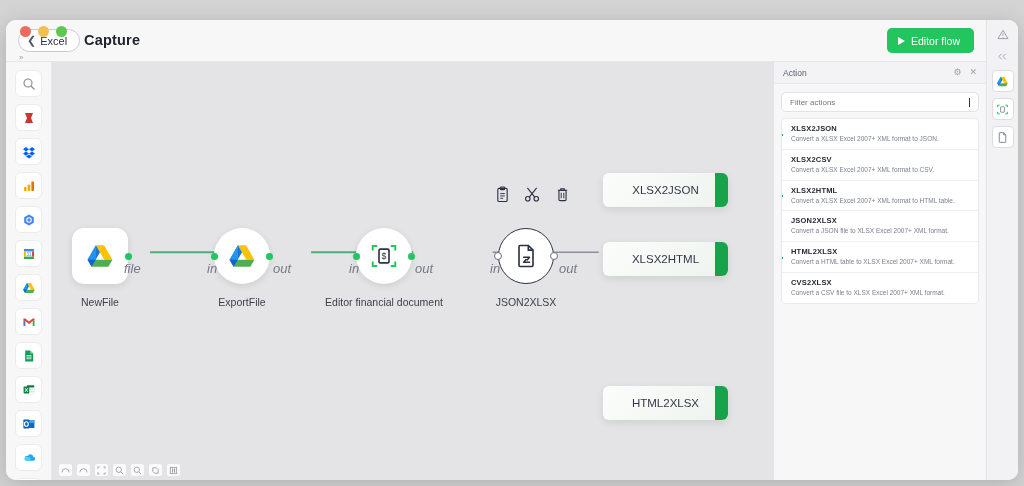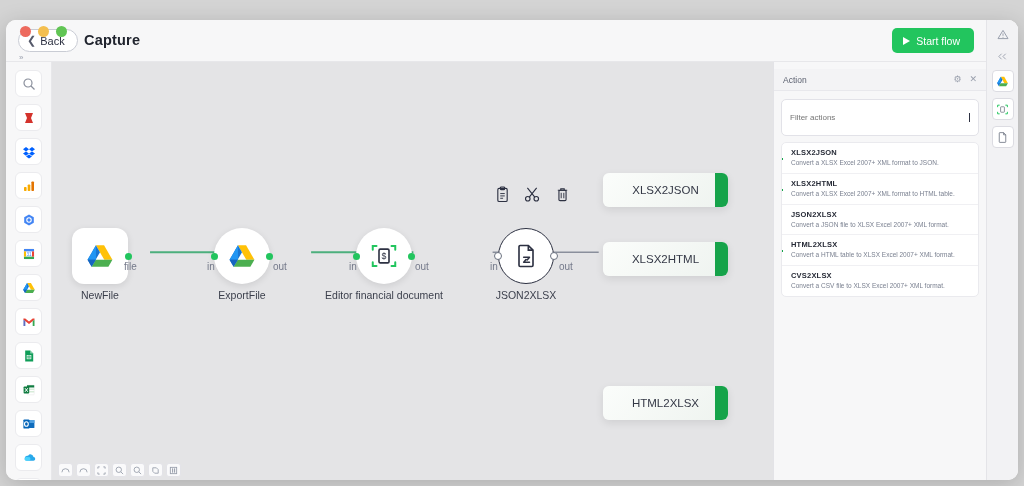--- a/index.html
+++ b/index.html
@@ -62,27 +62,27 @@
 
   
   .node { position:absolute; }
   .node-sq { width:56px; height:56px; border-radius:12px; background:#fff;
     display:flex; align-items:center; justify-content:center;
     box-shadow:0 2px 7px rgba(0,0,0,.10); }
   .node-ci { width:56px; height:56px; border-radius:50%; background:#fff;
     display:flex; align-items:center; justify-content:center;
     box-shadow:0 2px 7px rgba(0,0,0,.10); }
   .node-ci.outline { background:#fff; box-shadow:none; border:1.6px solid #2d3142; }
-  .node-lbl { position:absolute; top:61px; left:50%; transform:translateX(-50%);
+  .node-lbl { position:absolute; top:68px; left:50%; transform:translateX(-50%);
     white-space:nowrap; font-size:10.5px; color:#3b3f4c; }
 
   .port { position:absolute; width:7px; height:7px; border-radius:50%;
     background:#22c55e; top:25px; }
   .port.hollow { background:#fff; border:1.5px solid #6b7280; width:8px;height:8px; top:24px;}
-  .port-lbl { position:absolute; top:33px; font-size:10px; color:#74798a; }
+  .port-lbl { position:absolute; top:33px; font-size:13px; color:#74798a;font-style:italic; }
 
   
   .node-tools { position:absolute; display:flex; gap:14px; }
 
   
   .sug { position:absolute; height:34px; width:125px; border-radius:6px;
     background:linear-gradient(135deg,#fbfdfb,#eef3ef);
     box-shadow:0 3px 9px rgba(0,0,0,.09); display:flex; align-items:center;
     justify-content:center; font-size:11.5px; color:#343846; cursor:pointer; }
   .sug::after { content:""; position:absolute; right:0; top:0; bottom:0; width:13px;
@@ -90,26 +90,26 @@
 
   
   .cv-toolbar { position:absolute; left:6px; bottom:3px; display:flex; gap:3px; }
   .cv-btn { width:15px; height:14px; background:#fafafb; border:1px solid #e3e3e8;
     border-radius:3px; display:flex; align-items:center; justify-content:center; cursor:pointer; }
 
   
   .panel { position:absolute; right:32px; top:42px; bottom:0; width:213px;
     background:#f7f7f8; border-left:1px solid #e3e3e7; display:flex; flex-direction:column; }
   .panel-head { height:22px; display:flex; align-items:center; padding:0 9px;
-    border-bottom:1px solid #e8e8ec; background:#f3f3f5;margin-top:7px; }
+    border-bottom:1px solid #e8e8ec; background:#f3f3f5; }
   .panel-title { font-size:8.5px; color:#5d6271; flex:1; }
   .panel-ic { font-size:9px; color:#9aa0ad; margin-left:8px; cursor:pointer; line-height:1;}
   .panel-body { flex:1; padding:8px 7px; overflow:hidden; }
   .filter-wrap { background:#fff; border:1px solid #e2e2e8; border-radius:5px;
-    height:37px; display:flex; align-items:center; padding:0 8px; margin-bottom:6px;gap:28px; }
+    height:20px; display:flex; align-items:center; padding:0 8px; margin-bottom:6px;gap:28px; }
   .filter-inp { border:0; outline:0; font-size:8px; color:#9aa0ad; width:100%;
     font-family:"Liberation Sans", sans-serif; background:transparent; }
   .caret { width:1px; height:9px; background:#2d3142; }
 
   .act-list { background:#fff; border:1px solid #eaeaee; border-radius:5px; overflow:hidden; }
   .act { padding:5px 8px 5px 9px; border-bottom:1px solid #f0f0f3; position:relative;
     cursor:pointer; }
   .act:last-child { border-bottom:0; }
   .act-name { font-size:7.5px; font-weight:bold; color:#262a36; letter-spacing:.2px; }
   .act-desc { font-size:6.5px; color:#7a8090; margin-top:2px; line-height:1.35; }
@@ -118,27 +118,27 @@
 </style>
 </head>
 <body>
 
 <div class="desktop">
  <div class="window">
 
   <div class="titlebar">
     <div class="back-btn">
       <span class="chev">❮</span>
-      <span>Back</span>
+      <span>Excel</span>
     </div>
     <div class="expand-marks">»</div>
     <div class="page-title">Capture</div>
     <div class="start-flow">
       <span class="play-tri"></span>
-      <span>Start flow</span>
+      <span>Editor flow</span>
     </div>
   </div>
   <div class="traffic">
     <span class="dot r"></span>
     <span class="dot y"></span>
     <span class="dot g"></span>
   </div>
 
   <div class="rail-left">
     <div class="rail-ico">
@@ -399,20 +399,24 @@
     <div class="panel-body">
       <div class="filter-wrap">
         <input class="filter-inp" placeholder="Filter actions" style="">
         <span class="caret"></span>
       </div>
       <div class="act-list">
         <div class="act linked">
           <div class="act-name">XLSX2JSON</div>
           <div class="act-desc">Convert a XLSX Excel 2007+ XML format to JSON.</div>
         </div>
+        <div class="act">
+          <div class="act-name">XLSX2CSV</div>
+          <div class="act-desc">Convert a XLSX Excel 2007+ XML format to CSV.</div>
+        </div>
         <div class="act linked">
           <div class="act-name">XLSX2HTML</div>
           <div class="act-desc">Convert a XLSX Excel 2007+ XML format to HTML table.</div>
         </div>
         <div class="act">
           <div class="act-name">JSON2XLSX</div>
           <div class="act-desc">Convert a JSON file to XLSX Excel 2007+ XML format.</div>
         </div>
         <div class="act linked">
           <div class="act-name">HTML2XLSX</div>

